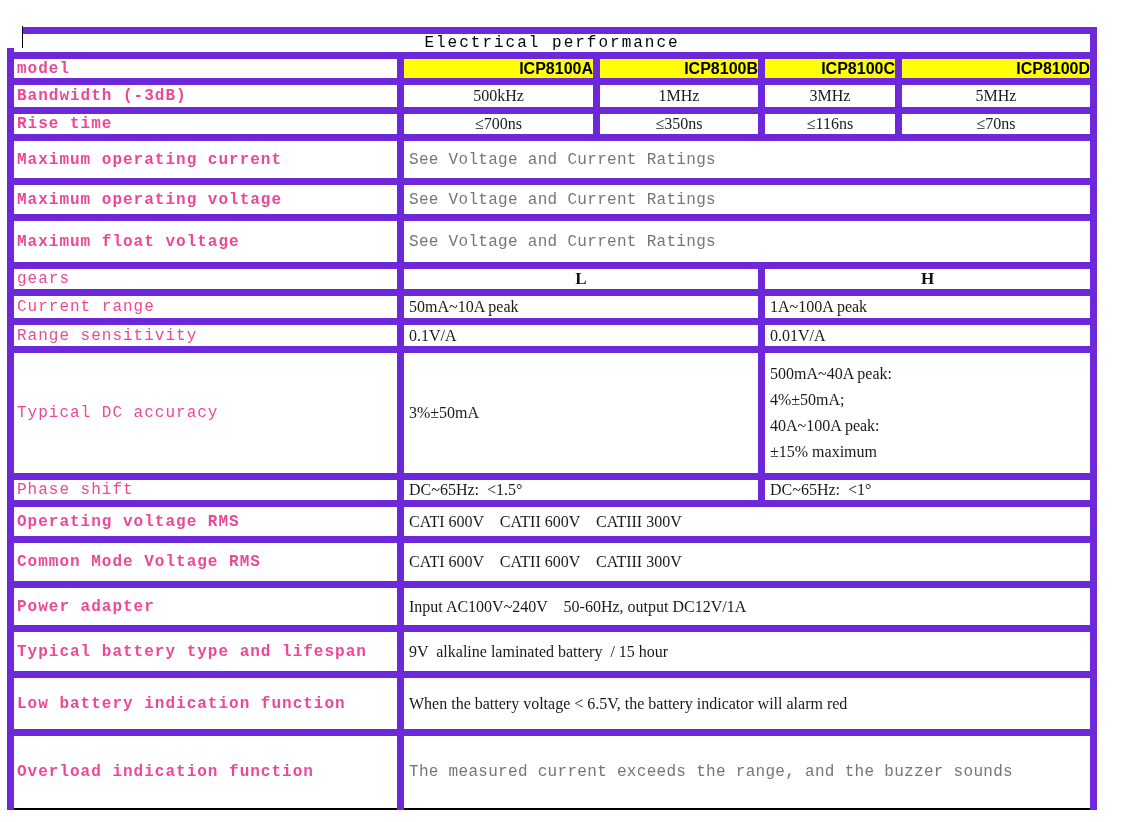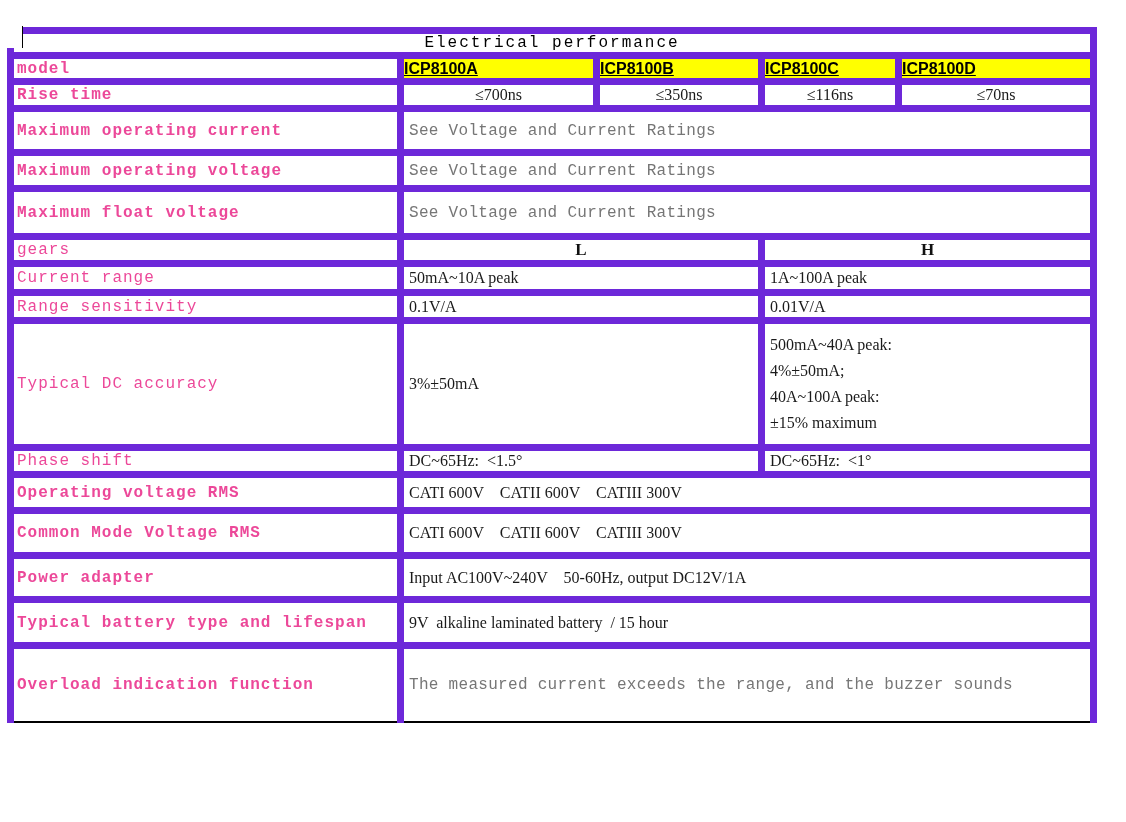--- a/index.html
+++ b/index.html
@@ -14,21 +14,21 @@
          font-size:16px; letter-spacing:1px; color:#ec4899; padding-left:3px; }
   .b   { font-weight:bold; }
 
   
   .title-cell { font-family:"Liberation Mono","DejaVu Sans Mono",monospace;
          font-size:16px; letter-spacing:2px; text-align:center; color:#000;
          border-bottom:2px solid #000; }
 
   
   .model { background:#FFFF00; font-family:"Liberation Sans",sans-serif;
-         font-weight:bold; font-size:16px; text-align:left; color:#000;text-decoration:underline; }
+         font-weight:bold; font-size:16px; text-align:right; color:#000; }
 
   
   .sv { font-family:"Liberation Serif","DejaVu Serif",serif; font-size:16px;
         color:#1a1a1a; padding-left:5px; white-space:pre-wrap; }
   .sc { font-family:"Liberation Serif","DejaVu Serif",serif; font-size:16px;
         color:#1a1a1a; text-align:center; white-space:pre-wrap; }
 
   
   .mv { font-family:"Liberation Mono","DejaVu Sans Mono",monospace;
         font-size:16px; letter-spacing:0.3px; color:#767676; padding-left:5px;
@@ -64,20 +64,27 @@
     </tr>
 
     <tr style="height:26px">
       <td class="lbl b">model</td>
       <td class="model">ICP8100A</td>
       <td class="model">ICP8100B</td>
       <td class="model">ICP8100C</td>
       <td class="model">ICP8100D</td>
     </tr>
 
+    <tr style="height:29px">
+      <td class="lbl b">Bandwidth (-3dB)</td>
+      <td class="sc">500kHz</td>
+      <td class="sc">1MHz</td>
+      <td class="sc">3MHz</td>
+      <td class="sc">5MHz</td>
+    </tr>
 
     <tr style="height:27px">
       <td class="lbl b">Rise time</td>
       <td class="sc">≤700ns</td>
       <td class="sc">≤350ns</td>
       <td class="sc">≤116ns</td>
       <td class="sc">≤70ns</td>
     </tr>
 
     <tr style="height:44px">
@@ -141,20 +148,24 @@
     <tr style="height:44px">
       <td class="lbl b">Power adapter</td>
       <td colspan="4" class="sv">Input AC100V~240V    50-60Hz, output DC12V/1A</td>
     </tr>
 
     <tr style="height:46px">
       <td class="lbl b">Typical battery type and lifespan</td>
       <td colspan="4" class="sv">9V  alkaline laminated battery  / 15 hour</td>
     </tr>
 
+    <tr style="height:58px">
+      <td class="lbl b">Low battery indication function</td>
+      <td colspan="4" class="sv">When the battery voltage &lt; 6.5V, the battery indicator will alarm red</td>
+    </tr>
 
     <tr style="height:76px" class="last">
       <td class="lbl b">Overload indication function</td>
       <td colspan="4" class="mv">The measured current exceeds the range, and the buzzer sounds</td>
     </tr>
   </tbody>
     </table>
 
   <div class="notch"></div>
 </div>

